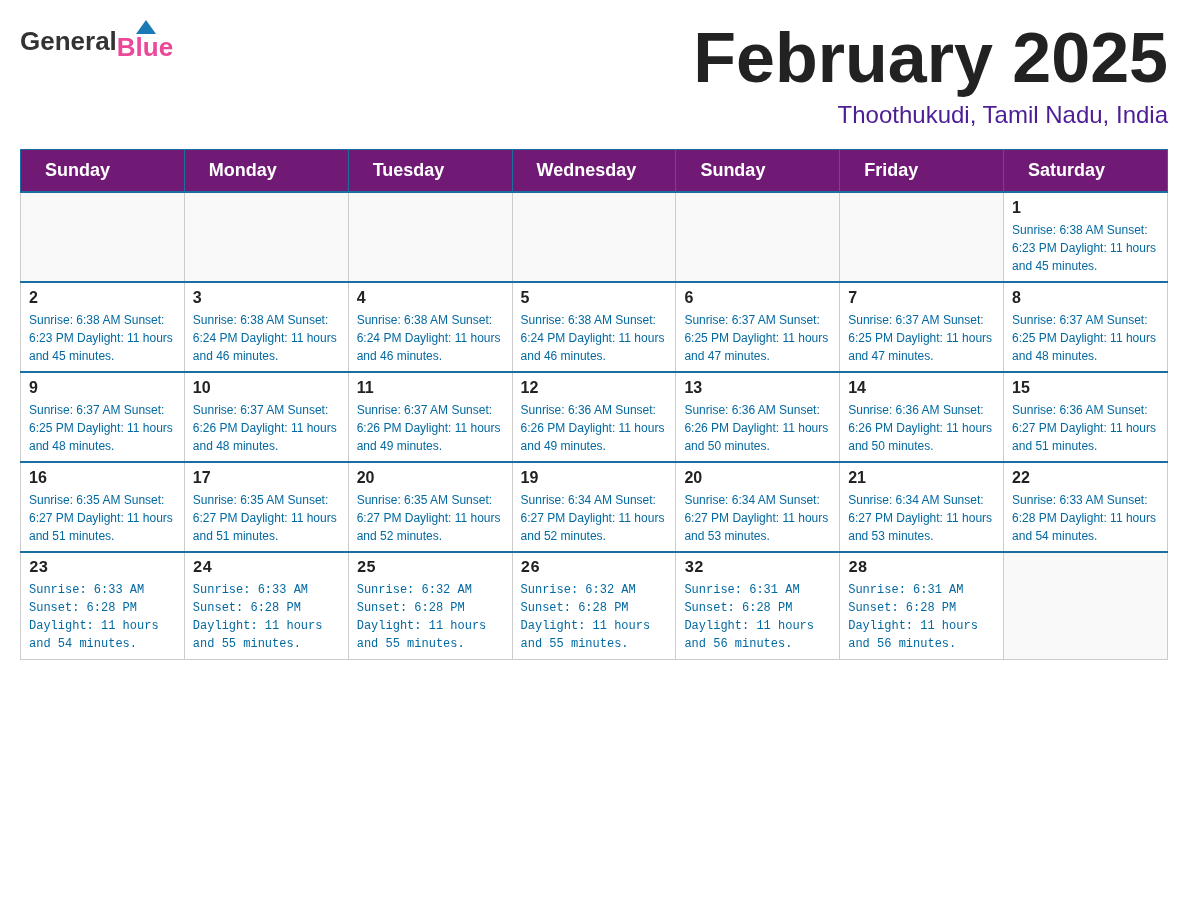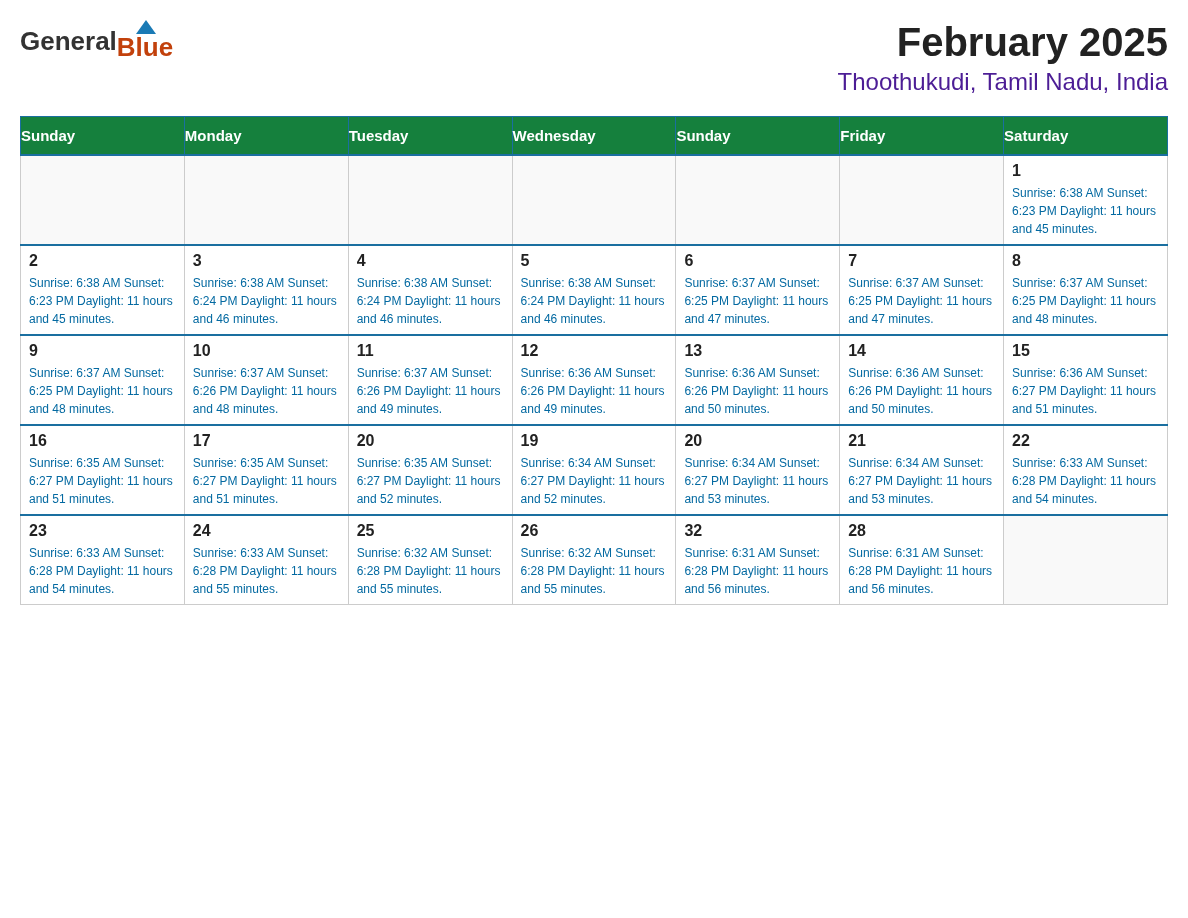--- a/index.html
+++ b/index.html
@@ -40,47 +40,47 @@
       height: 0;
       border-left: 10px solid transparent;
       border-right: 10px solid transparent;
       border-bottom: 14px solid #1a7ab5;
       margin-left: 2px;
       margin-bottom: -2px;
     }
     .logo-blue {
       font-size: 26px;
       font-weight: bold;
-      color: #c2410c;
+      color: #ec4899;
     }
     .title-block {
       text-align: right;
     }
     .month-title {
-      font-size: 40px;
+      font-size: 70px;
       font-weight: bold;
       color: #222;
       line-height: 1.1;
     }
     .location {
       font-size: 24px;
       color: #4c1d95;
       margin-top: 4px;
     }
     .calendar {
       width: 100%;
       border-collapse: collapse;
       margin-top: 8px;
     }
     .calendar th {
-      background-color: #15803d;
+      background-color: #701a75;
       color: #fff;
-      font-size: 15px;
-      font-weight: bold;
-      padding: 10px 0;
+      font-size: 18px;
+      font-weight: bold;
+      padding: 10px 24px;
       text-align: left;
       border: 1px solid #1a6fa0;
     }
     .calendar td {
       vertical-align: top;
       border: 1px solid #ccc;
       padding: 6px 8px;
       width: 14.28%;
       min-height: 100px;
     }
@@ -100,20 +100,21 @@
     .day-info {
       font-size: 12px;
       color: #0369a1;
       line-height: 1.5;
     }
     .empty-cell {
       background: #f9f9f9;
     }
     .calendar tbody tr:last-child td {
       border-bottom: 1px solid #ccc;
+      font-family: Liberation Mono, monospace;
     }
   </style>
 </head>
 <body>
 
 <div class="header">
   <div class="logo">
     <div class="logo-text">
       <span class="logo-general">General</span>
       <div class="logo-blue-part">

